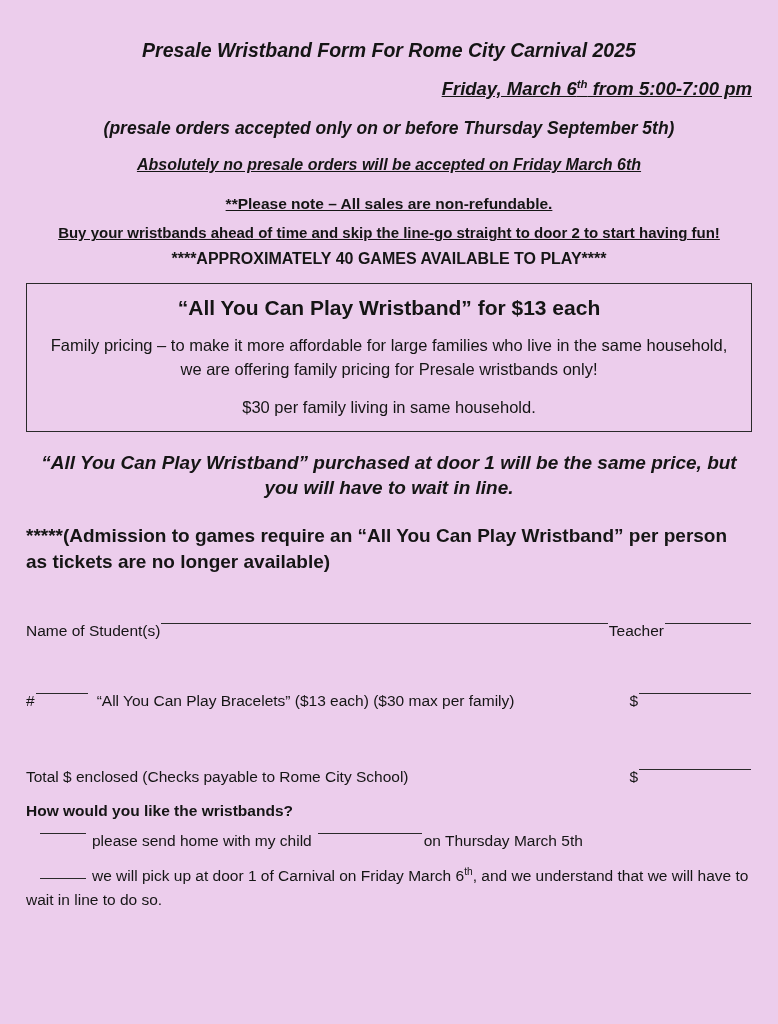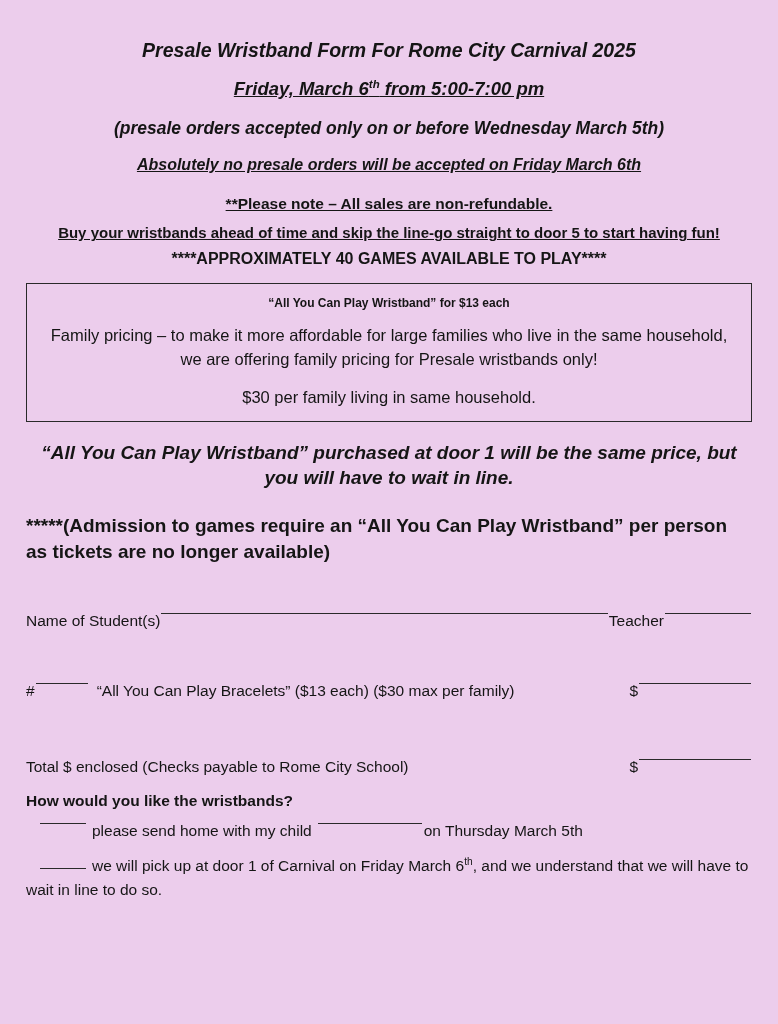--- a/index.html
+++ b/index.html
@@ -32,20 +32,21 @@
     font-style: italic;
     font-size: 19.5px;
     margin-top: 8px;
   }
   .t-date {
     font-weight: bold;
     font-style: italic;
     font-size: 18.5px;
     text-decoration: underline;
     margin-top: 14px;
+    text-align: right;
   }
   .t-date sup { font-size: 0.62em; vertical-align: super; }
   .t-presale {
     font-weight: bold;
     font-style: italic;
     font-size: 17.5px;
     margin-top: 16px;
   }
   .t-abs {
     font-weight: bold;
@@ -73,21 +74,21 @@
   }
 
   .box {
     border: 1.6px solid #2a2a2a;
     margin: 14px 0 0 0;
     padding: 12px 18px 14px 18px;
   }
   .box-head {
     text-align: center;
     font-weight: bold;
-    font-size: 12px;
+    font-size: 21px;
     margin-bottom: 14px;
   }
   .box-body {
     text-align: center;
     font-size: 16.5px;
     line-height: 1.45;
   }
   .box-price {
     text-align: center;
     font-size: 16.5px;
@@ -173,27 +174,27 @@
 <body>
 
 <div class="page">
 
   <div class="line t-title">Presale Wristband Form For Rome City Carnival 2025</div>
 
   <div class="line t-date">
     <span>Friday, March 6</span><sup>th</sup><span> from 5:00-7:00 pm</span>
   </div>
 
-  <div class="line t-presale">(presale orders accepted only on or before Wednesday March 5th)</div>
+  <div class="line t-presale">(presale orders accepted only on or before Thursday September 5th)</div>
 
   <div class="line t-abs">Absolutely no presale orders will be accepted on Friday March 6th</div>
 
   <div class="line t-note">**Please note – All sales are non-refundable.</div>
 
-  <div class="line t-buy">Buy your wristbands ahead of time and skip the line-go straight to door 5 to start having fun!</div>
+  <div class="line t-buy">Buy your wristbands ahead of time and skip the line-go straight to door 2 to start having fun!</div>
 
   <div class="line t-games">****APPROXIMATELY 40 GAMES AVAILABLE TO PLAY****</div>
 
   <div class="box">
     <div class="box-head">“All You Can Play Wristband” for $13 each</div>
     <div class="box-body">Family pricing – to make it more affordable for large families who live in the same household, we are offering family pricing for Presale wristbands only!</div>
     <div class="box-price">$30 per family living in same household.</div>
   </div>
 
   <div class="line t-door">“All You Can Play Wristband” purchased at door 1 will be the same price, but you will have to wait in line.</div>

